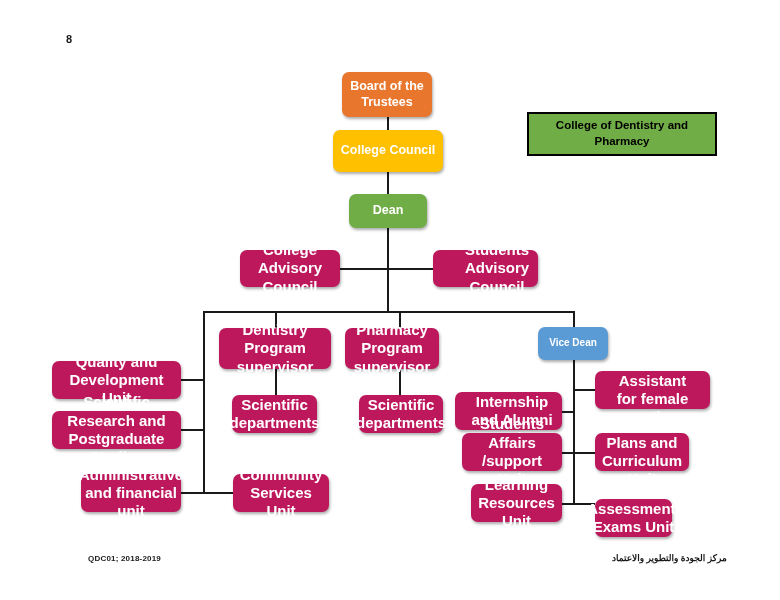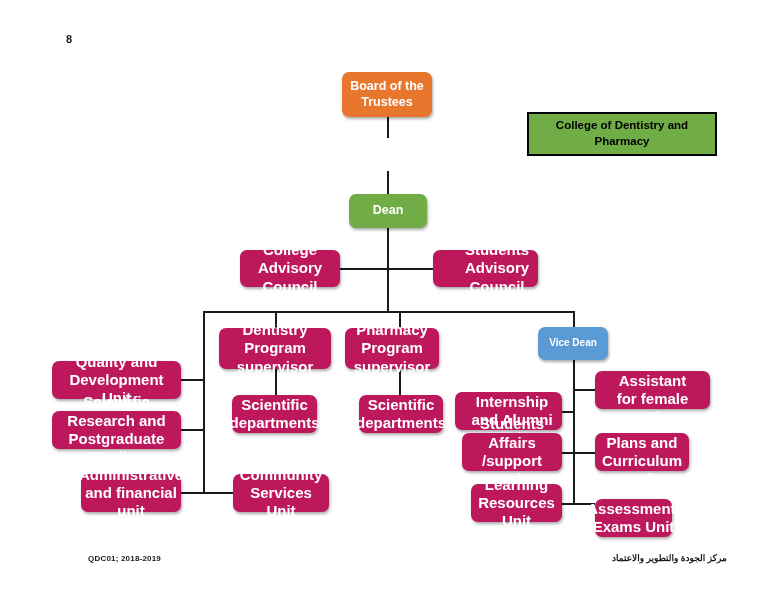--- a/index.html
+++ b/index.html
@@ -150,20 +150,25 @@
     <div class="title-text">College of Dentistry and Pharmacy</div>
   </div>
 
   <div class="node orange" style="left:342px; top:72px; width:90px; height:45px;">
     <div>
       <span>Board of the</span>
       <span>Trustees</span>
     </div>
   </div>
 
+  <div class="node gold" style="left:333px; top:130px; width:110px; height:42px;">
+    <div>
+      <span>College Council</span>
+    </div>
+  </div>
 
   <div class="node green" style="left:349px; top:194px; width:78px; height:34px;">
     <div>
       <span>Dean</span>
     </div>
   </div>
 
   <div class="node blue" style="left:240px; top:250px; width:100px; height:37px;">
     <div>
       <span>College Advisory</span>

